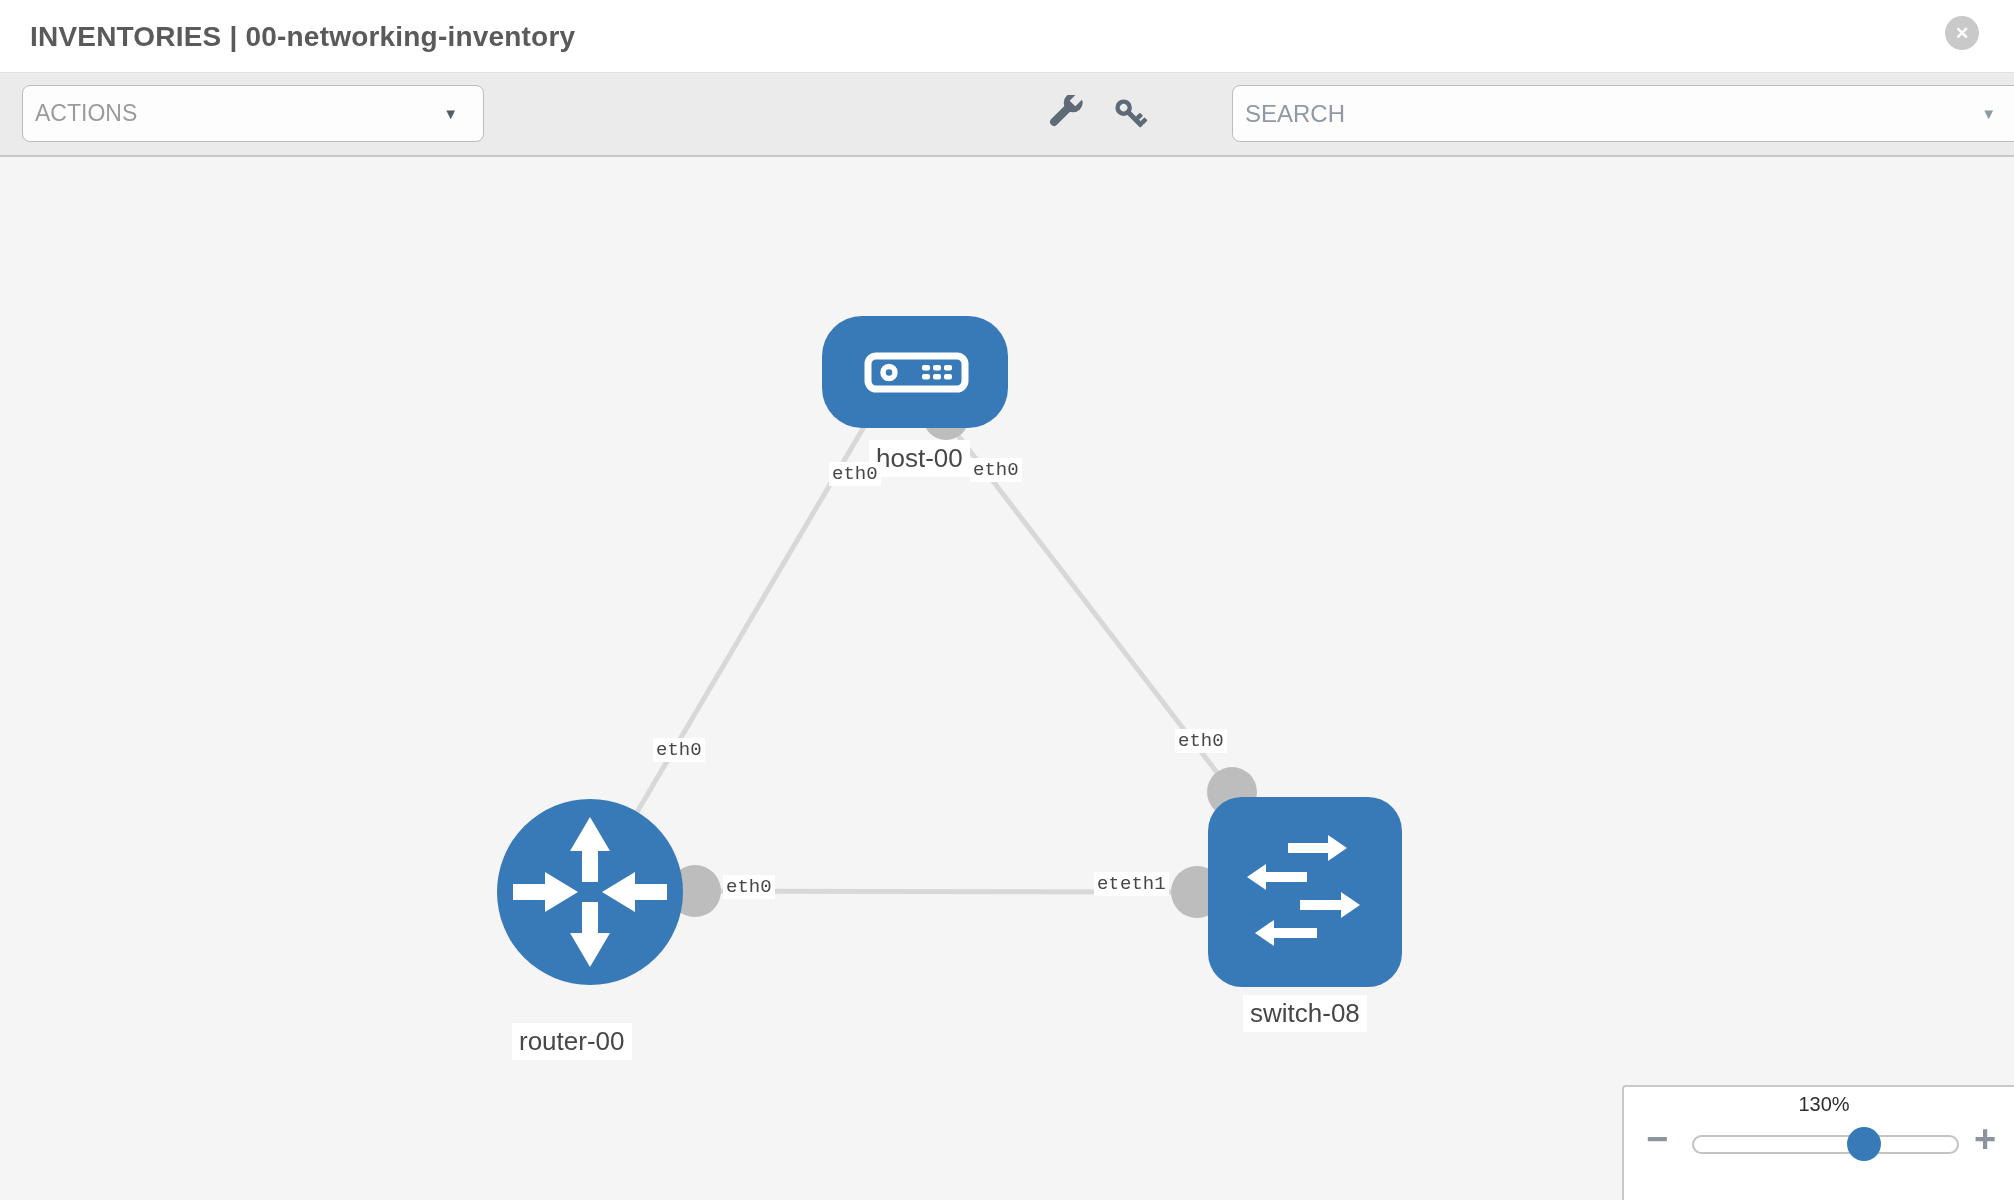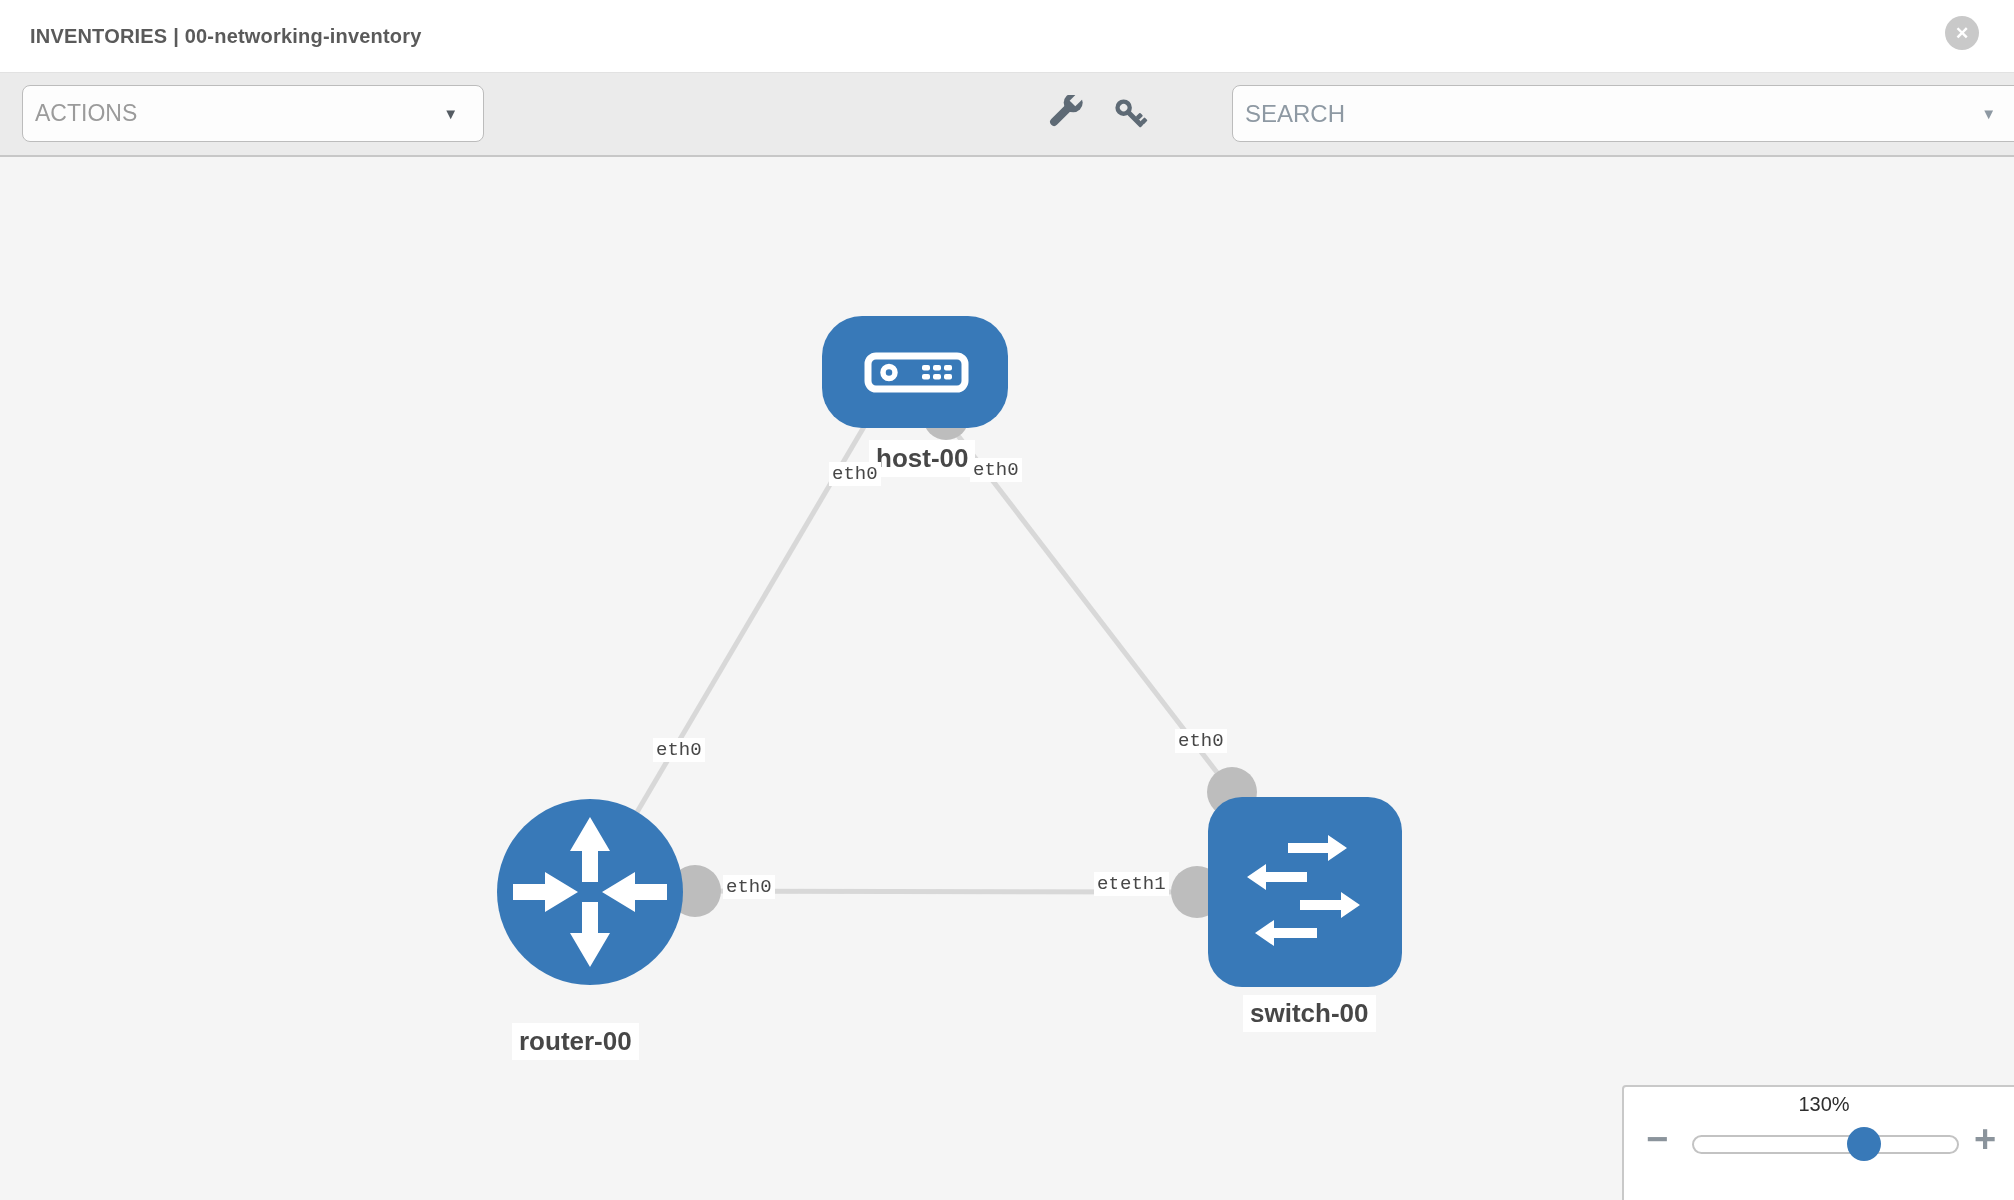--- a/index.html
+++ b/index.html
@@ -1,21 +1,21 @@
 <!DOCTYPE html>
 <html><head>
 <meta charset="utf-8">
 <style>
   * { margin:0; padding:0; box-sizing:border-box; }
   html,body { width:2014px; height:1200px; font-family:"Liberation Sans", sans-serif; background:#fff; overflow:hidden; }
 
   
   .header { position:relative; width:100%; height:73px; background:#ffffff; border-bottom:1px solid #e2e2e2; }
   .page-title { position:absolute; left:30px; top:0; height:73px; line-height:73px;
-                font-size:20px; font-weight:bold; color:#5a5a5a; letter-spacing:0.2px; }
+                font-size:28px; font-weight:bold; color:#5a5a5a; letter-spacing:0.2px; }
   .close-btn { position:absolute; left:1945px; top:16px; width:34px; height:34px; border-radius:50%;
                background:#c9c9c9; color:#ffffff; font-size:17px; font-weight:bold;
                display:flex; align-items:center; justify-content:center; cursor:pointer; }
 
   
   .toolbar { position:relative; width:100%; height:84px; background:#ebebeb; border-bottom:2px solid #c7c7c7; }
   .select-box { position:absolute; top:12px; height:57px; background:#fdfdfd; border:1px solid #bcbcbc;
                 border-radius:8px; display:flex; align-items:center; }
   .select-actions { left:22px; width:462px; }
   .select-search  { left:1232px; width:795px; }
@@ -31,21 +31,21 @@
   
   .canvas { position:relative; width:2014px; height:1043px; background:#f5f5f5; overflow:hidden; }
   .net-svg { position:absolute; left:0; top:0; z-index:0; }
 
   .node { position:absolute; background:#3879b8; z-index:2; cursor:pointer; display:flex; align-items:center; justify-content:center; }
   .node-host   { left:822px;  top:159px; width:186px; height:112px; border-radius:40px; }
   .node-router { left:497px;  top:642px; width:186px; height:186px; border-radius:50%; }
   .node-switch { left:1208px; top:640px; width:194px; height:190px; border-radius:34px; }
 
   .lbl { position:absolute; background:#ffffff; color:#474747; white-space:nowrap; z-index:4; }
-  .lbl-name { font-size:26px; padding:3px 7px;font-weight:bold; }
+  .lbl-name { font-size:26px; padding:3px 7px; }
   .lbl-if { font-size:19px; padding:1px 3px;font-family:Liberation Mono, monospace; }
   .lbl-host-name   { left:869px;  top:283px; }
   .lbl-router-name { left:512px;  top:838px;margin-top:28px; }
   .lbl-switch-name { left:1243px; top:838px; }
   .lbl-host-eth-left  { left:829px;  top:305px; }
   .lbl-host-eth-right { left:970px;  top:301px; }
   .lbl-mid-left  { left:653px;  top:581px; }
   .lbl-mid-right { left:1175px; top:572px; }
   .lbl-router-right { left:723px; top:718px; }
   .lbl-switch-back  { left:1094px; top:715px; z-index:4; }
@@ -147,21 +147,21 @@
     <svg width="194" height="190" viewBox="0 0 194 190">
       <path d="M139,51 L120,38 L120,46 L80,46 L80,56 L120,56 L120,64 Z" fill="#ffffff"></path>
       <path d="M39,80 L58,67 L58,75 L99,75 L99,85 L58,85 L58,93 Z" fill="#ffffff"></path>
       <path d="M152,108 L133,95 L133,103 L92,103 L92,113 L133,113 L133,121 Z" fill="#ffffff"></path>
       <path d="M47,136 L66,123 L66,131 L109,131 L109,141 L66,141 L66,149 Z" fill="#ffffff"></path>
     </svg>
   </div>
 
   <div class="lbl lbl-name lbl-host-name">host-00</div>
   <div class="lbl lbl-name lbl-router-name">router-00</div>
-  <div class="lbl lbl-name lbl-switch-name">switch-00</div>
+  <div class="lbl lbl-name lbl-switch-name">switch-08</div>
 
   <div class="lbl lbl-if lbl-host-eth-left">eth0</div>
   <div class="lbl lbl-if lbl-host-eth-right">eth0</div>
   <div class="lbl lbl-if lbl-mid-left">eth0</div>
   <div class="lbl lbl-if lbl-mid-right">eth0</div>
   <div class="lbl lbl-if lbl-router-right">eth0</div>
   <div class="lbl lbl-if lbl-switch-back">eth0</div>
   <div class="lbl lbl-if lbl-switch-front">eth1</div>
 
   <div class="zoom-panel">

